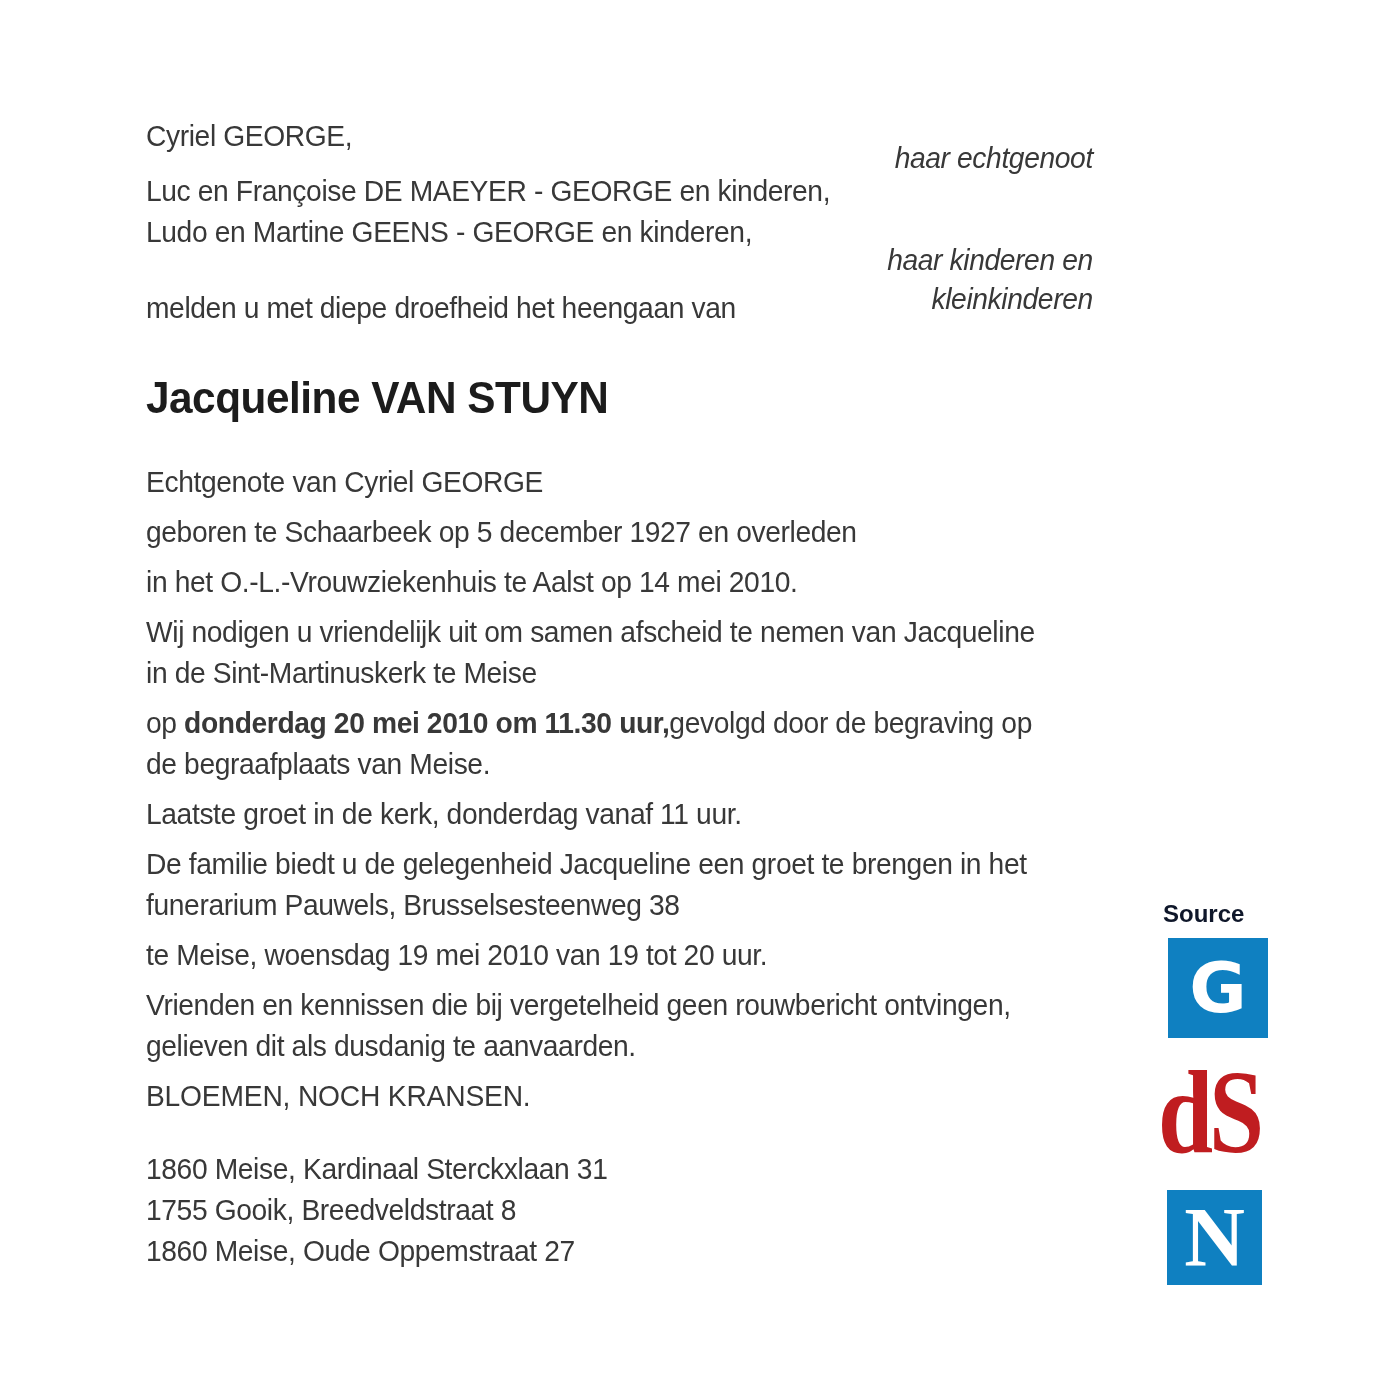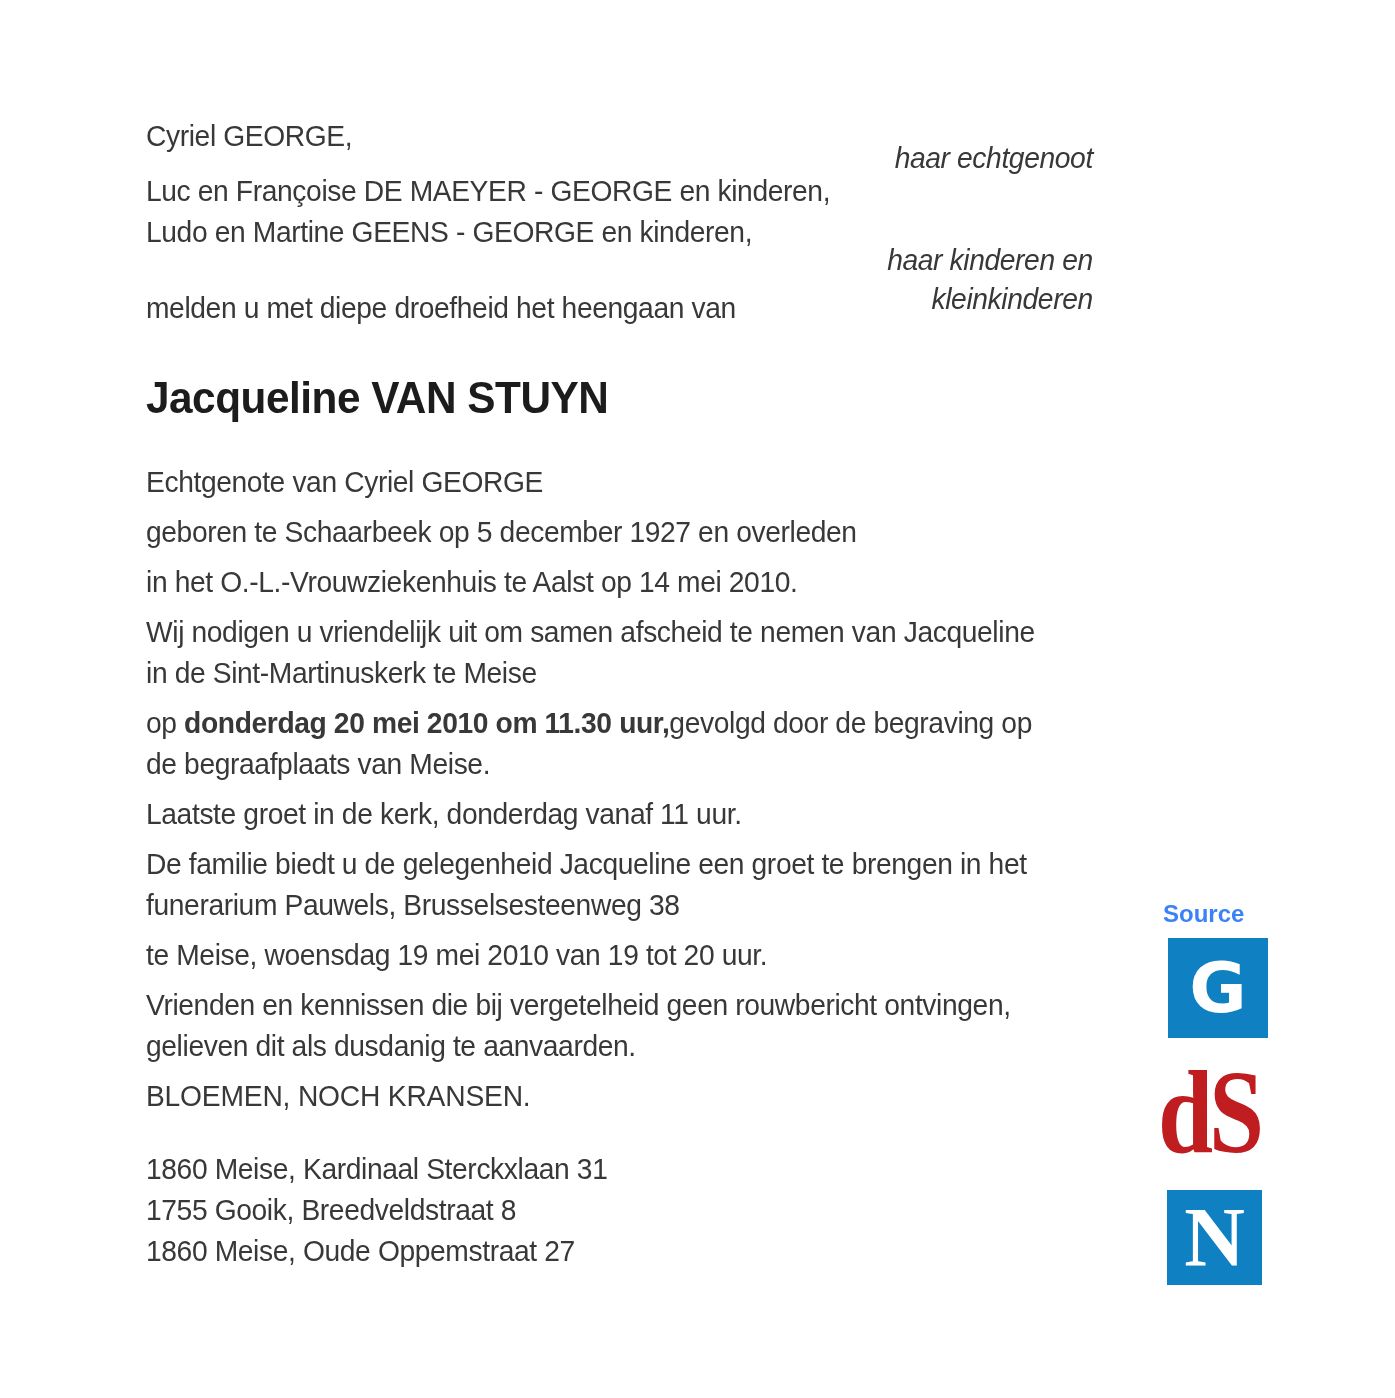--- a/index.html
+++ b/index.html
@@ -155,21 +155,21 @@
     </div>
 
     <div id="addresses">
       <div class="line">1860 Meise, Kardinaal Sterckxlaan 31</div>
       <div class="line">1755 Gooik, Breedveldstraat 8</div>
       <div class="line">1860 Meise, Oude Oppemstraat 27</div>
     </div>
 
   </div>
 
-  <div id="source-label" style="color: #3b82f6;">Source</div>
+  <div id="source-label" style="color: #0f172a;">Source</div>
 
   <div id="logo-g" class="logo-square" style="background: rgb(15, 128, 193);">
     <span class="glyph">G</span>
   </div>
 
   <div id="logo-ds" style="color: rgb(192, 29, 32);">dS</div>
 
   <div id="logo-n" class="logo-square" style="background: rgb(15, 128, 193);">
     <span class="glyph">N</span>
   </div>

